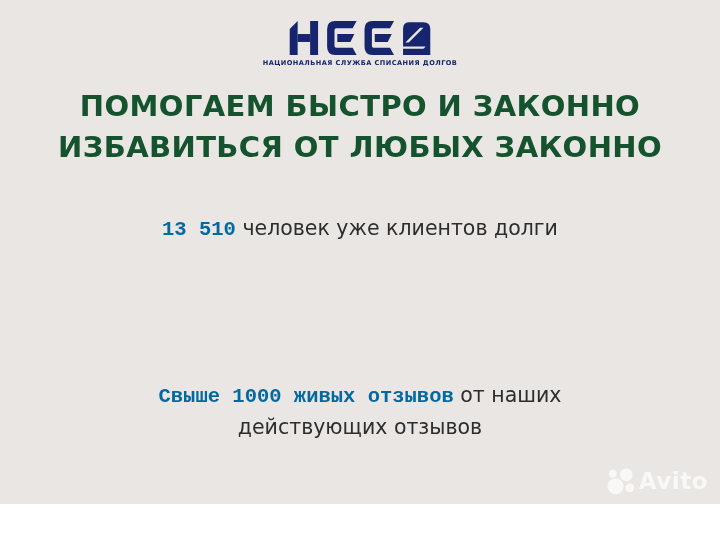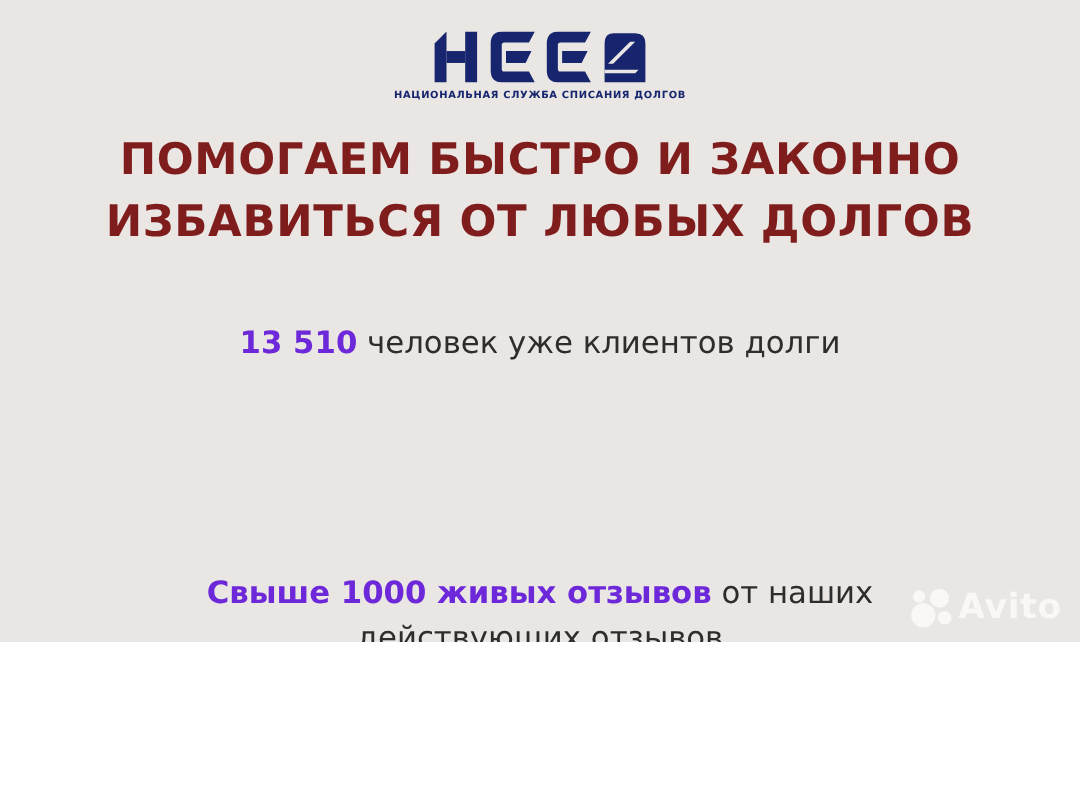--- a/index.html
+++ b/index.html
@@ -1,19 +1,19 @@
 <!DOCTYPE html>
 <html><head>
 <meta charset="utf-8">
 <style>
   html, body { margin: 0; padding: 0; }
   .canvas {
     position: relative;
     width: 720px;
-    height: 428px;
+    height: 504px;
     background: #e9e6e3;
     overflow: hidden;
     font-family: "DejaVu Sans", "Liberation Sans", sans-serif;
   }
 
   
   .logo-wrap {
     position: absolute;
     top: 21px;
     left: 0;
@@ -32,42 +32,42 @@
     white-space: nowrap;
   }
 
   
   .heading {
     position: absolute;
     top: 86px;
     left: 0;
     right: 0;
     text-align: center;
-    color: #7f1d1d;
+    color: #14532d;
     font-size: 29px;
     font-weight: 800;
     line-height: 41px;
     letter-spacing: 0.4px;
   }
 
   
   .stat {
     position: absolute;
     left: 0;
     right: 0;
     text-align: center;
     color: #2d2d2d;
     font-size: 20.5px;
     line-height: 30px;
     font-weight: 400;
   }
   .stat-1 { top: 213px; }
   .stat-2 { top: 293px; }
   .stat-3 { top: 380px; }
-  .hl { color: #6d28d9; font-weight: 700; }
+  .hl { color: #0369a1; font-weight: 700; font-family: Liberation Mono, monospace; }
 
   
   .watermark {
     position: absolute;
     right: 12px;
     bottom: 8px;
     display: flex;
     align-items: center;
     gap: 3px;
     color: rgba(255, 255, 255, 0.72);
@@ -106,21 +106,21 @@
           <polygon points="6,38 32,12 38,12 12,38" fill="#e9e6e3"></polygon>
           <polygon points="2,45 42,45 38,49 2,49" fill="#e9e6e3"></polygon>
         </g>
       </g>
     </svg>
     <div class="logo-subtitle">НАЦИОНАЛЬНАЯ СЛУЖБА СПИСАНИЯ ДОЛГОВ</div>
   </div>
 
   <div class="heading">
     <div>ПОМОГАЕМ БЫСТРО И ЗАКОННО</div>
-    <div>ИЗБАВИТЬСЯ ОТ ЛЮБЫХ ДОЛГОВ</div>
+    <div>ИЗБАВИТЬСЯ ОТ ЛЮБЫХ ЗАКОННО</div>
   </div>
 
   <div class="stat stat-1">
     <div>
       <span class="hl">13 510</span>
       <span>человек уже клиентов долги</span>
     </div>
   </div>
 
 

